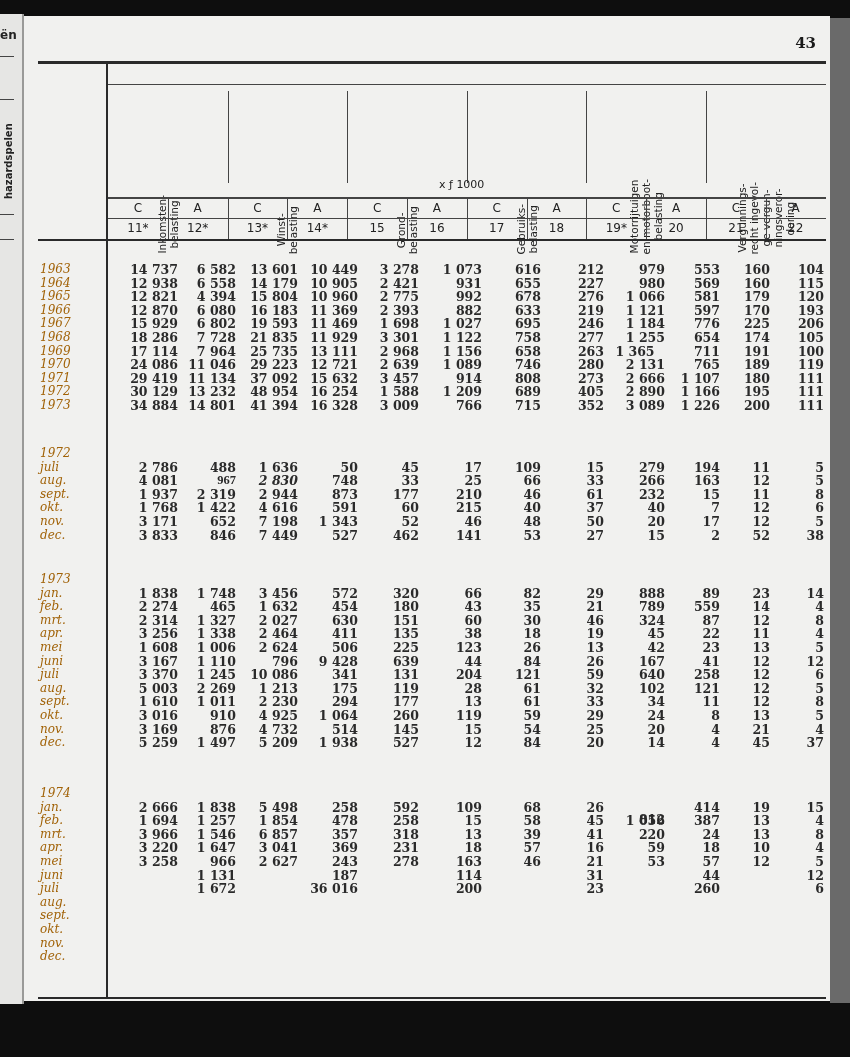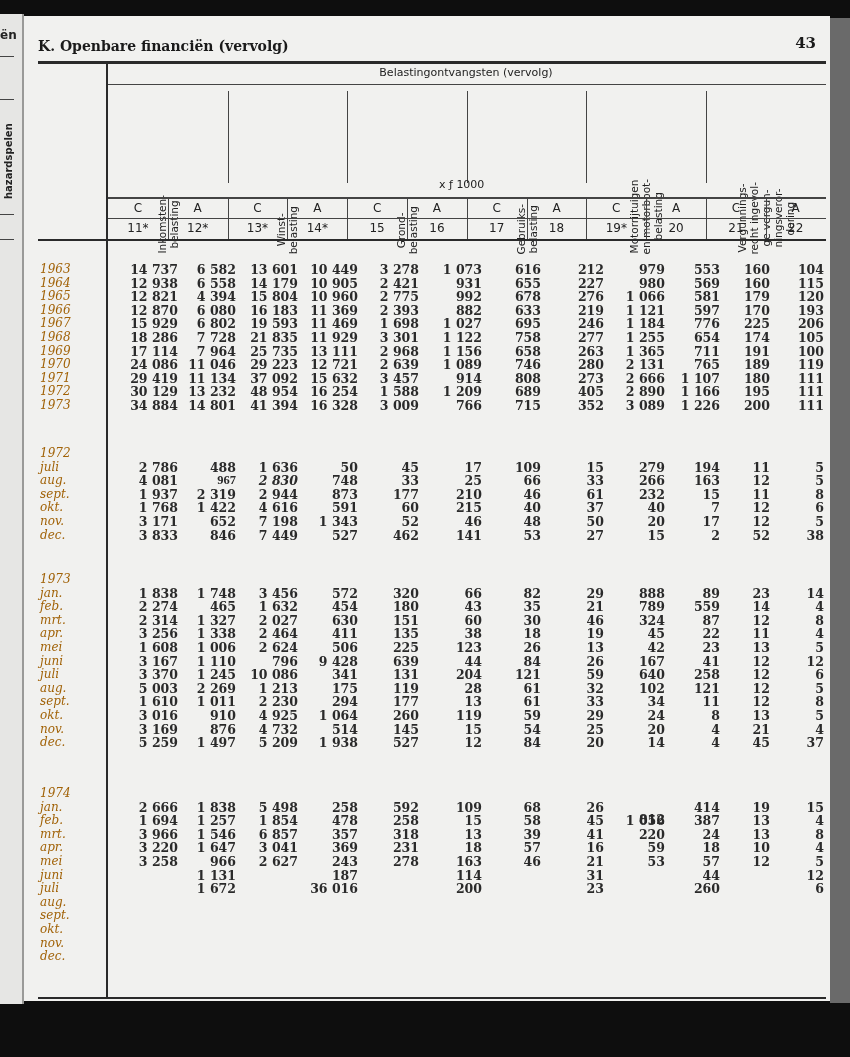--- a/index.html
+++ b/index.html
@@ -30,27 +30,25 @@
   <div class="lp-text">ën</div>
   <div class="lp-line" style="top:42px"></div>
   <div class="lp-line" style="top:85px"></div>
   <div class="lp-vert">hazardspelen</div>
   <div class="lp-line" style="top:200px"></div>
   <div class="lp-line" style="top:225px"></div>
 </div>
 <div class="rightedge"></div>
 
 <div class="page" id="page">
-  <div class="title">K.  Openbare financiën (vervolg)</div>
   <div class="pagenum">43</div>
 
   <div class="rule" style="left:14px;top:45px;width:788px;height:3px;"></div>
   <div class="vsep" style="left:82px;top:45px;height:938px;"></div>
 
-  <div class="sup" style="left:82px;right:4px;">Belastingontvangsten (vervolg)</div>
   <div class="thin" style="left:84px;top:68px;width:718px;height:1px;"></div>
 
   <div id="colheads">
       <div class="colhead" style="left: 84px; width: 119.6px;">
         <span>Inkomsten-
 belasting</span>
       </div>
       <div class="colhead" style="left: 203.6px; width: 119.6px;">
         <span>Winst-
 belasting</span>
@@ -205,21 +203,21 @@
       <div class="num" style="top: 314px; left: 740px; width: 60px;">105</div>
       <div class="yr" style="top: 327.6px;">1969</div>
       <div class="num" style="top: 327.6px; left: 94px; width: 60px;">17 114</div>
       <div class="num" style="top: 327.6px; left: 152px; width: 60px;">7 964</div>
       <div class="num" style="top: 327.6px; left: 214px; width: 60px;">25 735</div>
       <div class="num" style="top: 327.6px; left: 274px; width: 60px;">13 111</div>
       <div class="num" style="top: 327.6px; left: 335px; width: 60px;">2 968</div>
       <div class="num" style="top: 327.6px; left: 398px; width: 60px;">1 156</div>
       <div class="num" style="top: 327.6px; left: 457px; width: 60px;">658</div>
       <div class="num" style="top: 327.6px; left: 520px; width: 60px;">263</div>
-      <div class="num" style="top: 327.6px; left: 581px; width: 60px;">1 365</div>
+      <div class="num" style="top: 327.6px; left: 581px; width: 60px; text-align: center;">1 365</div>
       <div class="num" style="top: 327.6px; left: 636px; width: 60px;">711</div>
       <div class="num" style="top: 327.6px; left: 686px; width: 60px;">191</div>
       <div class="num" style="top: 327.6px; left: 740px; width: 60px;">100</div>
       <div class="yr" style="top: 341.2px;">1970</div>
       <div class="num" style="top: 341.2px; left: 94px; width: 60px;">24 086</div>
       <div class="num" style="top: 341.2px; left: 152px; width: 60px;">11 046</div>
       <div class="num" style="top: 341.2px; left: 214px; width: 60px;">29 223</div>
       <div class="num" style="top: 341.2px; left: 274px; width: 60px;">12 721</div>
       <div class="num" style="top: 341.2px; left: 335px; width: 60px;">2 639</div>
       <div class="num" style="top: 341.2px; left: 398px; width: 60px;">1 089</div>

